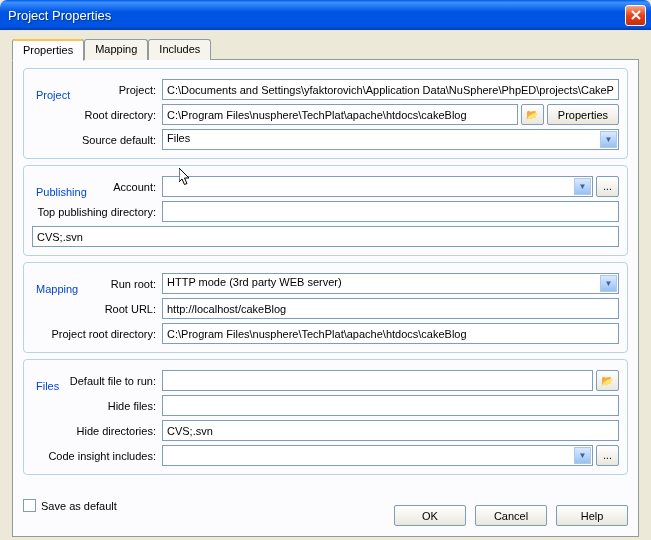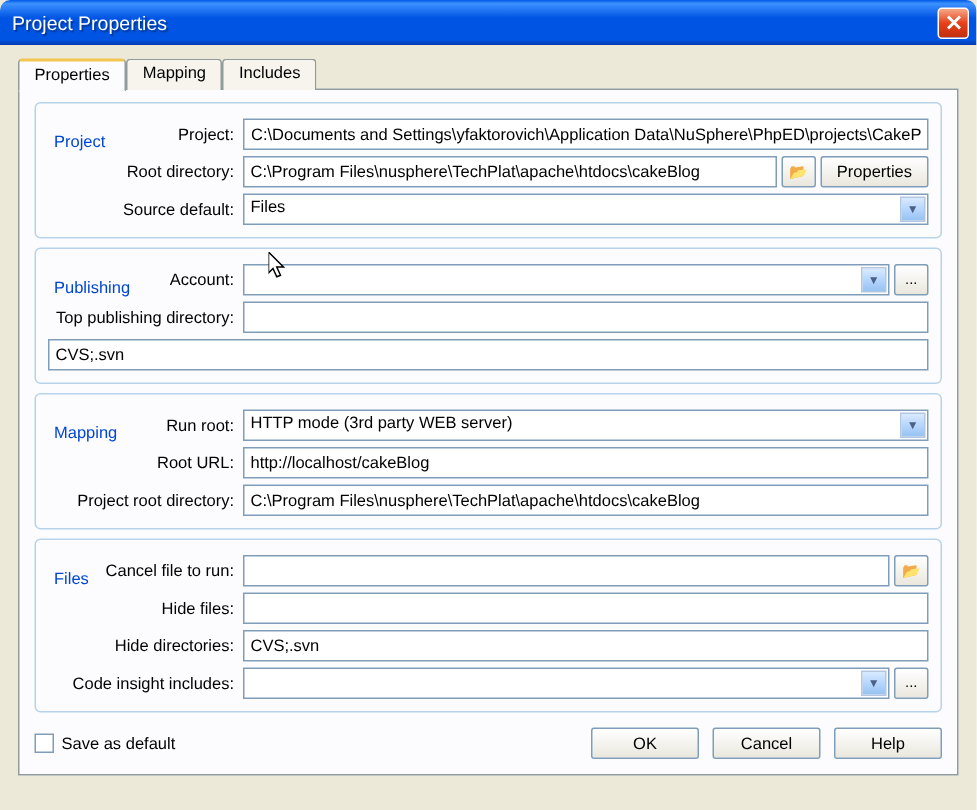--- a/index.html
+++ b/index.html
@@ -27,21 +27,21 @@
 
 .txt { flex: 1; height: 21px; border: 1px solid #7f9db9; background: #fff; padding: 2px 4px; font-family: Tahoma, sans-serif; font-size: 11px; }
 .sel { flex: 1; height: 21px; border: 1px solid #7f9db9; background: #fff; padding: 2px 4px; font-family: Tahoma, sans-serif; font-size: 11px; position: relative; }
 .dd-arrow { position: absolute; right: 1px; top: 1px; width: 17px; height: 17px; background: linear-gradient(to bottom, #d9eaff 0%, #b6d6ff 50%, #97c2f0 100%); border: 1px solid #b4c7e0; display: flex; align-items: center; justify-content: center; font-size: 8px; color: #4d6185; }
 
 .icon-btn { width: 23px; height: 21px; border: 1px solid #7f9db9; background: linear-gradient(to bottom, #fff, #e9e7dd); margin-left: 3px; display: flex; align-items: center; justify-content: center; cursor: pointer; font-size: 10px; border-radius: 2px; }
 .btn { height: 21px; padding: 0 10px; border: 1px solid #7f9db9; background: linear-gradient(to bottom, #fff, #e9e7dd); cursor: pointer; border-radius: 2px; font-family: Tahoma, sans-serif; font-size: 11px; margin-left: 3px; }
 
 .footer-row { display: flex; align-items: center; margin-top: 10px; }
 .checkbox { width: 13px; height: 13px; border: 1px solid #7f9db9; background: #fff; margin-right: 5px; display: inline-block; }
-.footer-btns { margin-left: auto; display: flex; gap: 6px; }
+.footer-btns { margin-left: auto; display: flex; gap: 6px; margin-top: 20px; }
 .footer-btns .btn { width: 72px; padding: 0; text-align: center; }
 
 .cursor-arrow { position: absolute; left: 166px; top: 108px; pointer-events: none; font-size: 16px; color: #000; z-index: 10; }
 .folder-ico { color: #c9a633; }
 </style>
 </head>
 <body>
 
 <div class="titlebar">
   <span class="titlebar-text">Project Properties</span>
@@ -123,21 +123,21 @@
       </div>
       <div class="row">
         <span class="lbl">Project root directory:</span>
         <input class="txt" value="C:\Program Files\nusphere\TechPlat\apache\htdocs\cakeBlog" style="">
       </div>
     </div>
 
     <div class="group">
       <span class="legend">Files</span>
       <div class="row">
-        <span class="lbl">Cancel file to run:</span>
+        <span class="lbl">Default file to run:</span>
         <input class="txt" value="" style="">
         <div class="icon-btn">
             <span class="folder-ico">📂</span>
           </div>
       </div>
       <div class="row">
         <span class="lbl">Hide files:</span>
         <input class="txt" value="" style="">
       </div>
       <div class="row">

